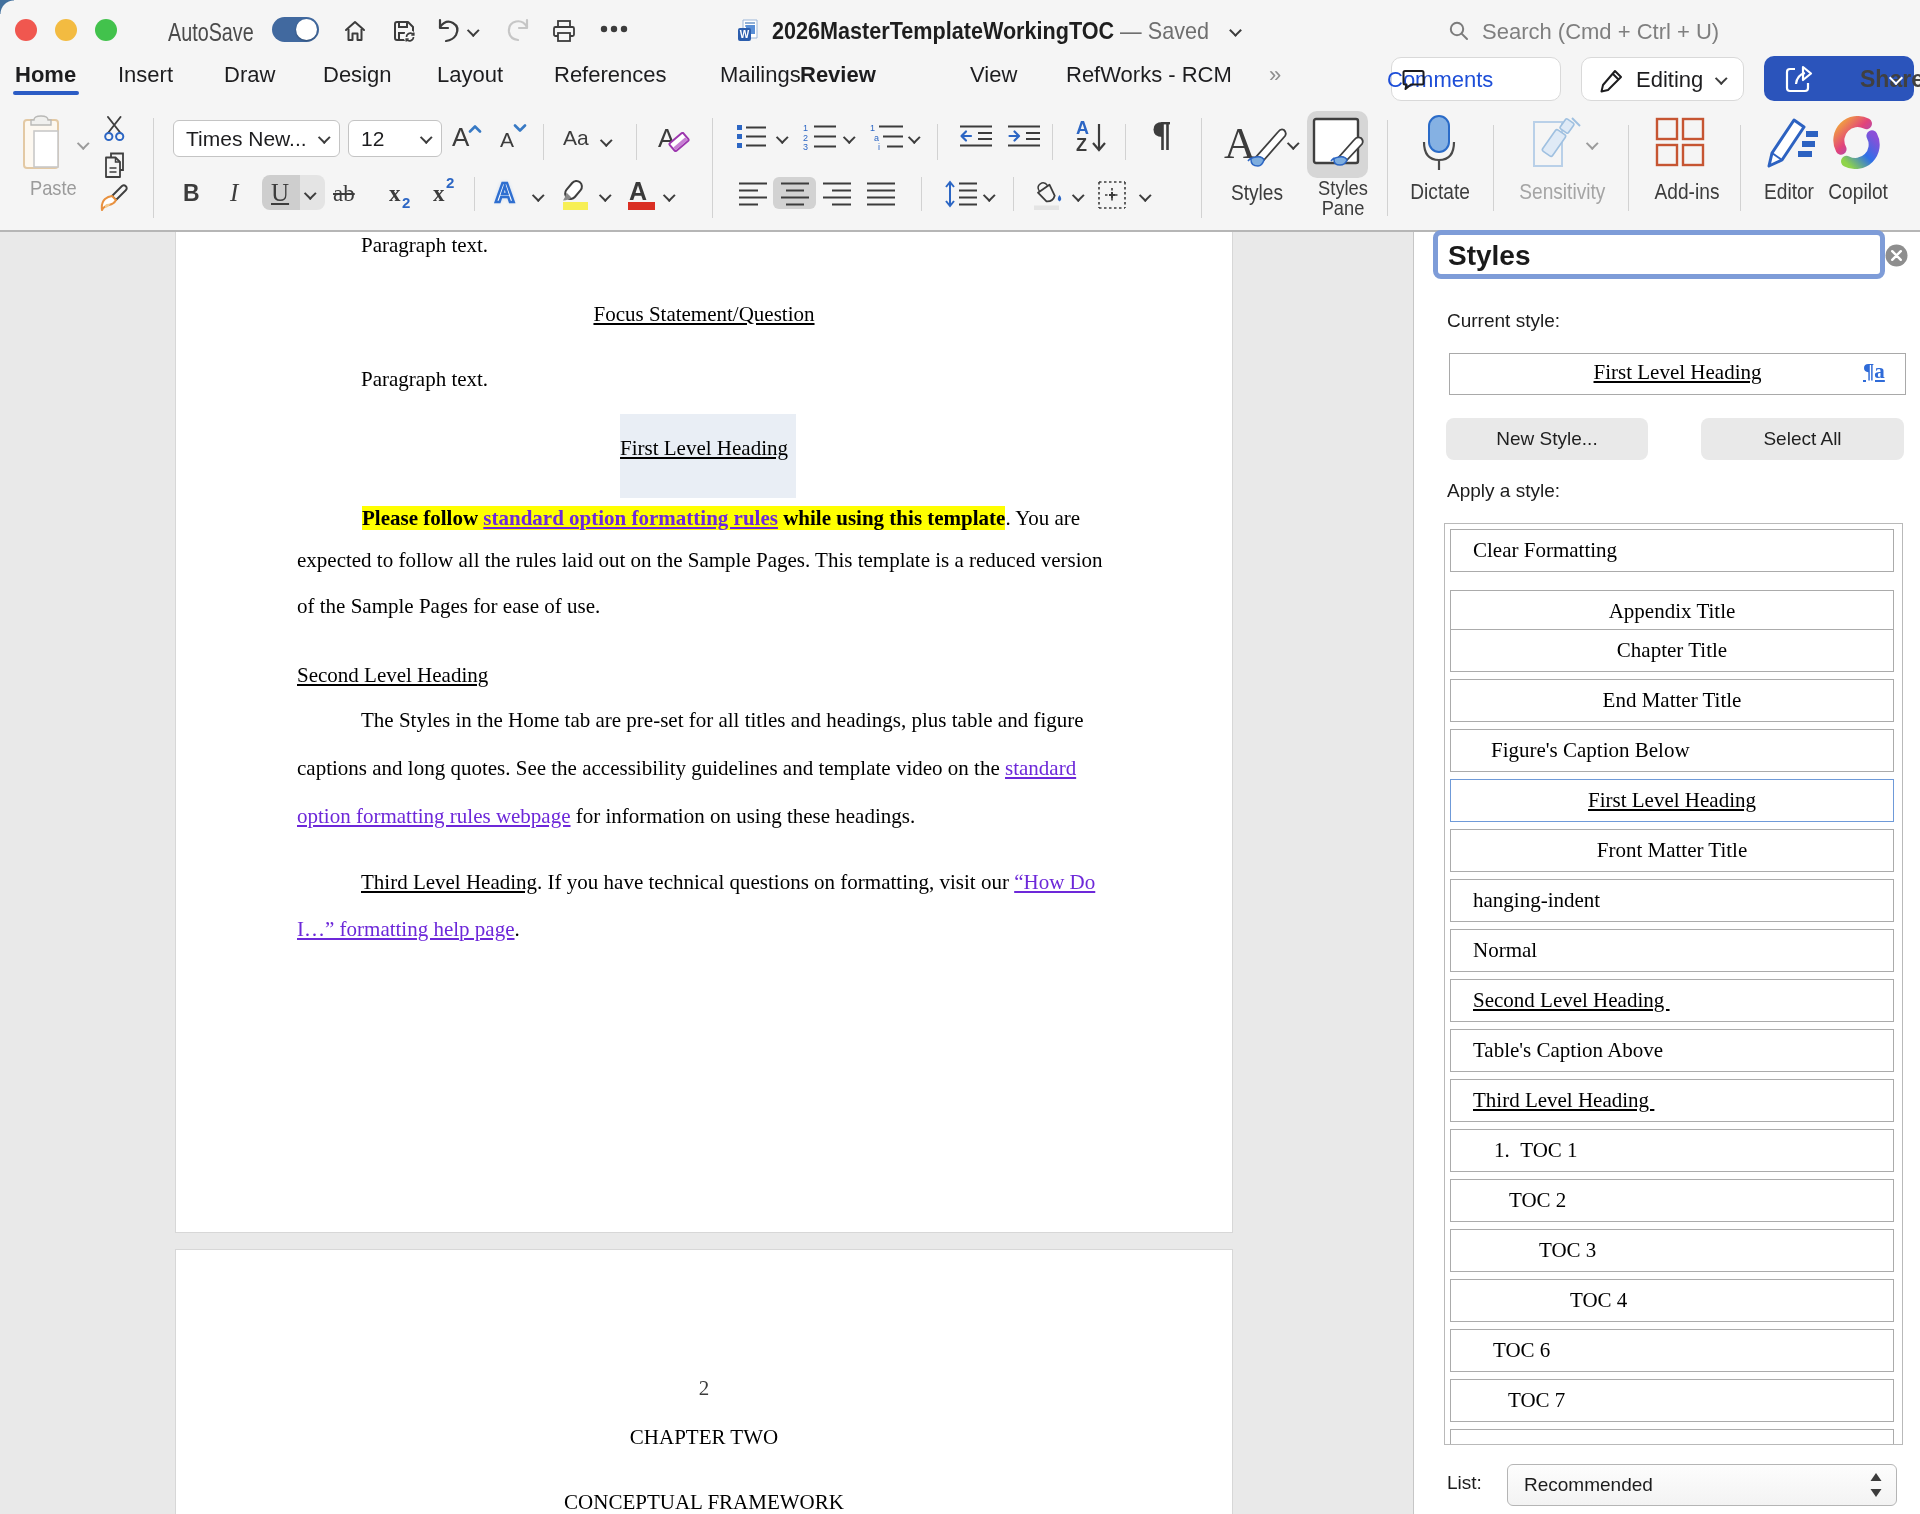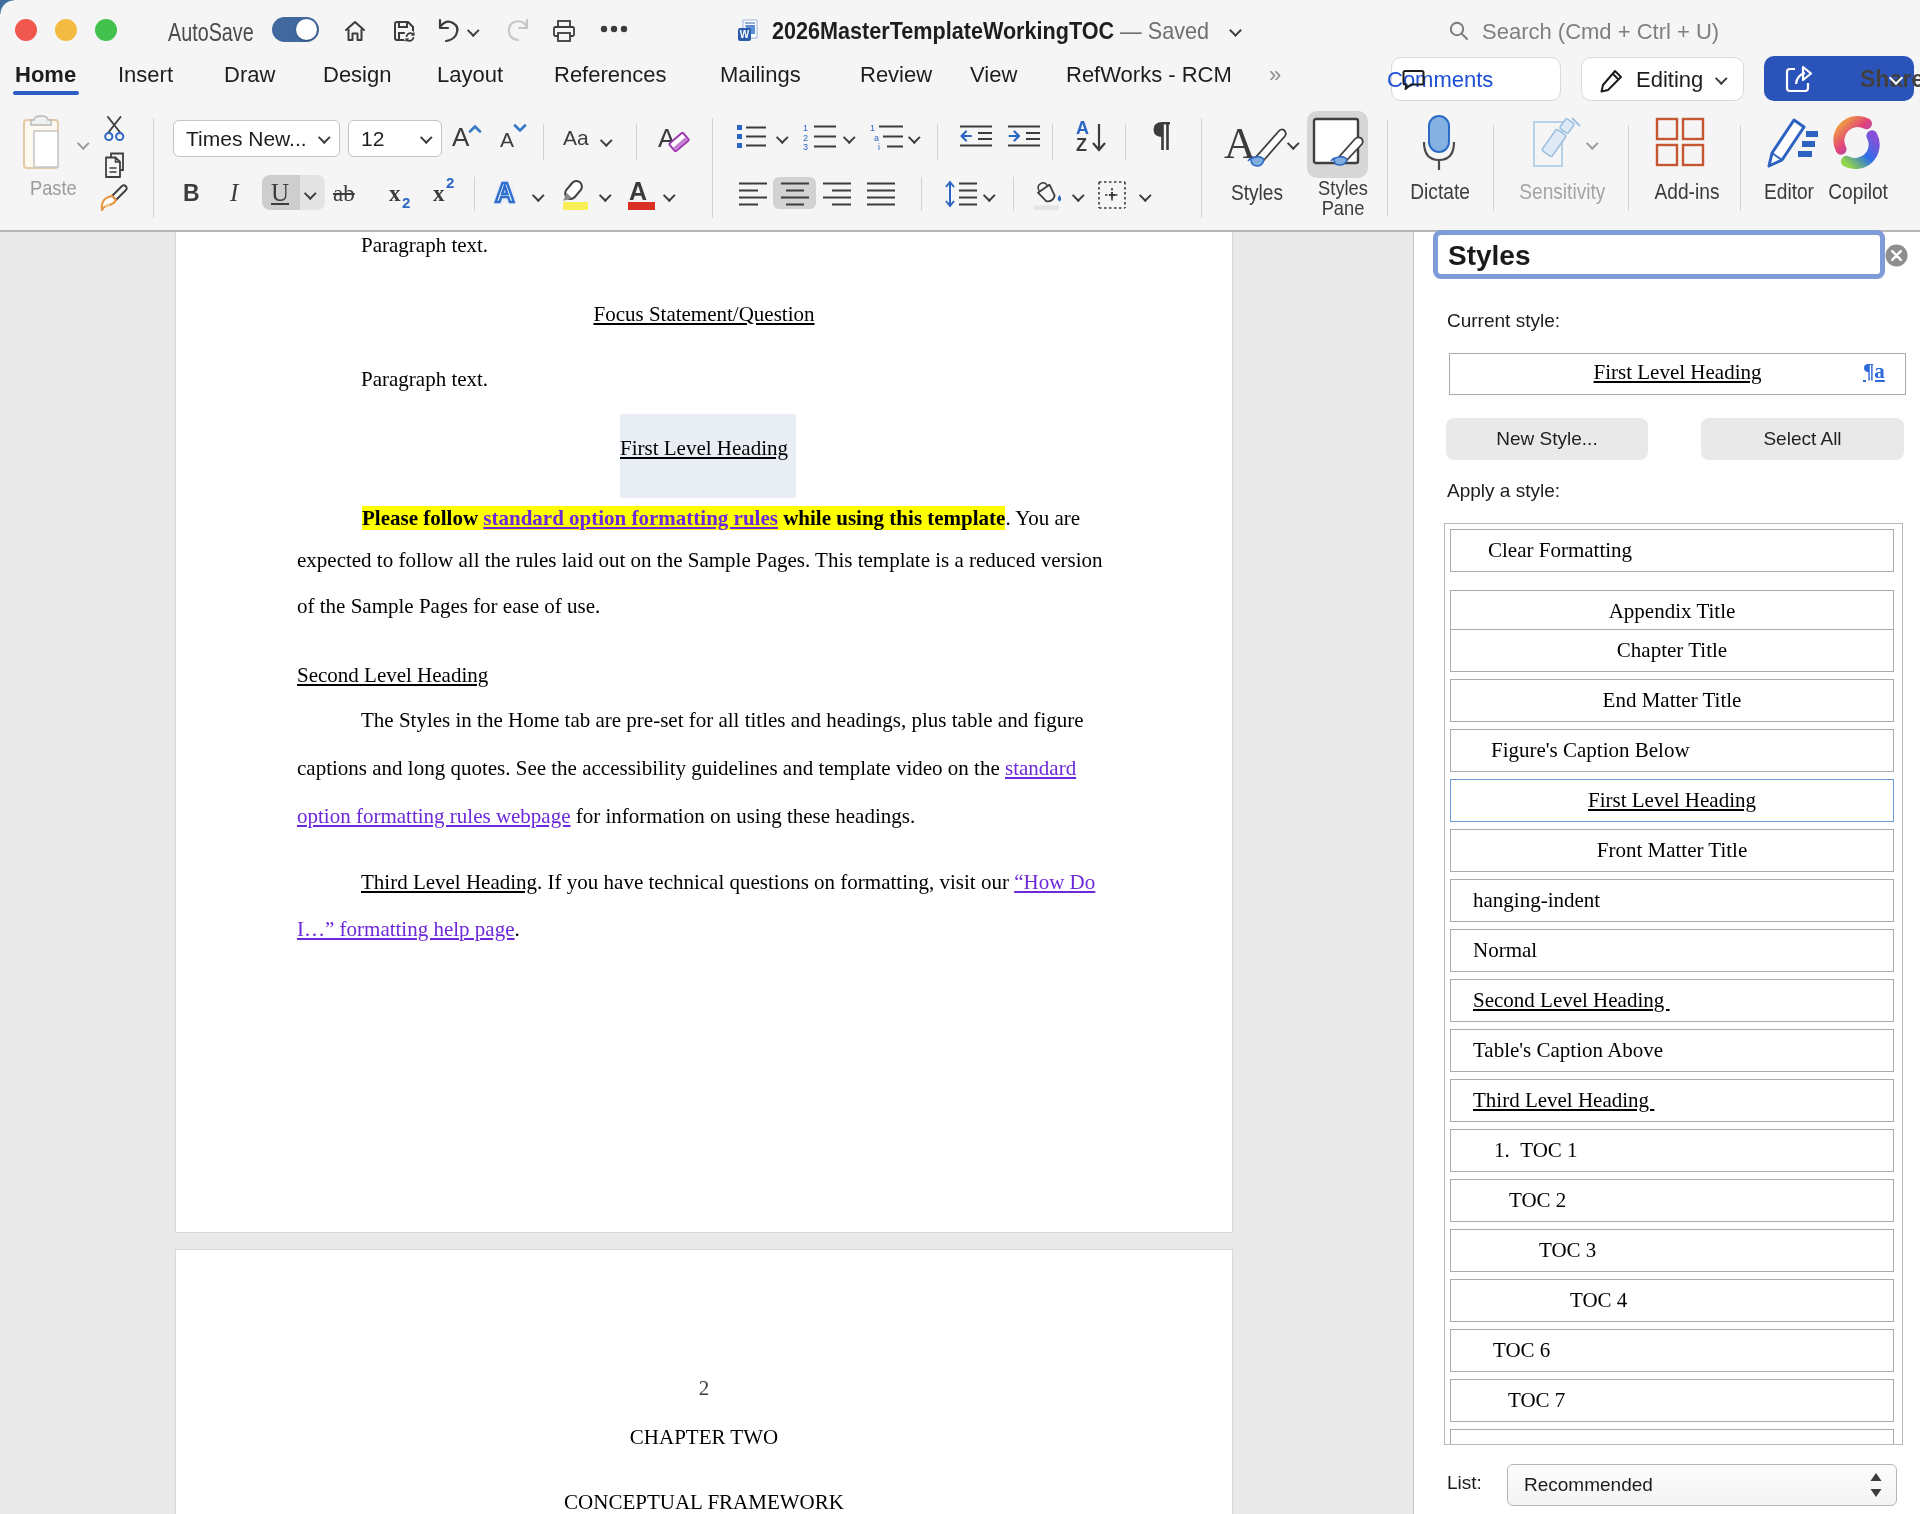--- a/index.html
+++ b/index.html
@@ -95,21 +95,21 @@
   <div class="abs" style="left:1482px; top:19px; font-size:22px; color:#7f7f7f;">Search (Cmd + Ctrl + U)</div>
 
   <div class="tab" style="left:15px; font-weight:bold;">Home</div>
   <div class="abs" style="left:13px; top:91px; width:66px; height:4px; border-radius:2px; background:#2c5cc5;"></div>
   <div class="tab" style="left:118px;">Insert</div>
   <div class="tab" style="left:224px;">Draw</div>
   <div class="tab" style="left:323px;">Design</div>
   <div class="tab" style="left:437px;">Layout</div>
   <div class="tab" style="left:554px;">References</div>
   <div class="tab" style="left:720px;">Mailings</div>
-  <div class="tab" style="left:860px;">Review</div>
+  <div class="tab" style="left:800px;font-weight:bold;">Review</div>
   <div class="tab" style="left:970px;">View</div>
   <div class="tab" style="left:1066px;">RefWorks - RCM</div>
   <div class="tab" style="left:1269px; color:#8e8e8e;">»</div>
 
   <div class="abs" style="left:1391px; top:57px; width:170px; height:44px; background:#fff; border:1px solid #d9d9d9; border-radius:10px;"></div>
   <div class="abs" style="left:1387px; top:67px; font-size:22px; color:#1d4ed8;">Comments</div>
   <svg class="abs" style="left:1401px; top:68px;" width="25" height="24" viewBox="0 0 25 24">
       <path d="M4 3 L21 3 Q22.5 3 22.5 4.5 L22.5 15 Q22.5 16.5 21 16.5 L10 16.5 L4.5 21 L5.5 16.5 L4 16.5 Q2.5 16.5 2.5 15 L2.5 4.5 Q2.5 3 4 3 Z" fill="none" stroke="#1d1d1f" stroke-width="2" stroke-linejoin="round"></path>
     </svg>
   <svg class="abs" style="left:1598px; top:66px; z-index:5;" width="28" height="28" viewBox="0 0 28 28">
@@ -386,21 +386,21 @@
       <path d="M7.2 7.2 L15.8 15.8 M15.8 7.2 L7.2 15.8" stroke="#fff" stroke-width="2.4" stroke-linecap="round"></path>
     </svg>
   <div class="abs" style="left:1447px; top:310px; font-size:19px; color:#1c1c1c;">Current style:</div>
   <div class="abs" style="left:1449px; top:353px; width:457px; height:42px; border:1px solid #a9a9a9; background:#fff;"></div>
   <div class="abs serif" style="left:1449px; top:360px; width:457px; text-align:center; font-size:21px; text-decoration:underline; color:#000;">First Level Heading</div>
   <div class="abs serif" style="left:1863px; top:359px; font-size:21px; color:#2f6bd8; font-weight:bold; text-decoration:underline;">¶a</div>
   <div class="abs" style="left:1446px; top:418px; width:202px; height:42px; background:#e9e9e9; border-radius:8px; text-align:center; line-height:42px; font-size:19px; color:#1f1f1f;">New Style...</div>
   <div class="abs" style="left:1701px; top:418px; width:203px; height:42px; background:#e9e9e9; border-radius:8px; text-align:center; line-height:42px; font-size:19px; color:#1f1f1f;">Select All</div>
   <div class="abs" style="left:1447px; top:480px; font-size:19px; color:#1c1c1c;">Apply a style:</div>
   <div class="abs" style="left:1444px; top:523px; width:459px; height:922px; border:1px solid #b9b9b9; background:#fff; overflow:hidden;" id="stylelist"></div>
-  <div class="entry" style="top:529px; padding-left:37px;">Clear Formatting</div>
+  <div class="entry" style="top:529px; padding-left:22px;">Clear Formatting</div>
   <div class="entry" style="top:579px; text-align:center;margin-top:11px;">Appendix Title</div>
   <div class="entry" style="top:629px; text-align:center;">Chapter Title</div>
   <div class="entry" style="top:679px; text-align:center;">End Matter Title</div>
   <div class="entry" style="top:729px; padding-left:40px;">Figure's Caption Below</div>
   <div class="entry" style="top:779px; text-align:center; border:1.5px solid #6f9ad8;"><span style="text-decoration:underline;">First Level Heading</span></div>
   <div class="entry" style="top:829px; text-align:center;">Front Matter Title</div>
   <div class="entry" style="top:879px; padding-left:22px;">hanging-indent</div>
   <div class="entry" style="top:929px; padding-left:22px;">Normal</div>
   <div class="entry" style="top:979px; padding-left:22px;"><span style="text-decoration:underline;">Second Level Heading&nbsp;</span></div>
   <div class="entry" style="top:1029px; padding-left:22px;">Table's Caption Above</div>

